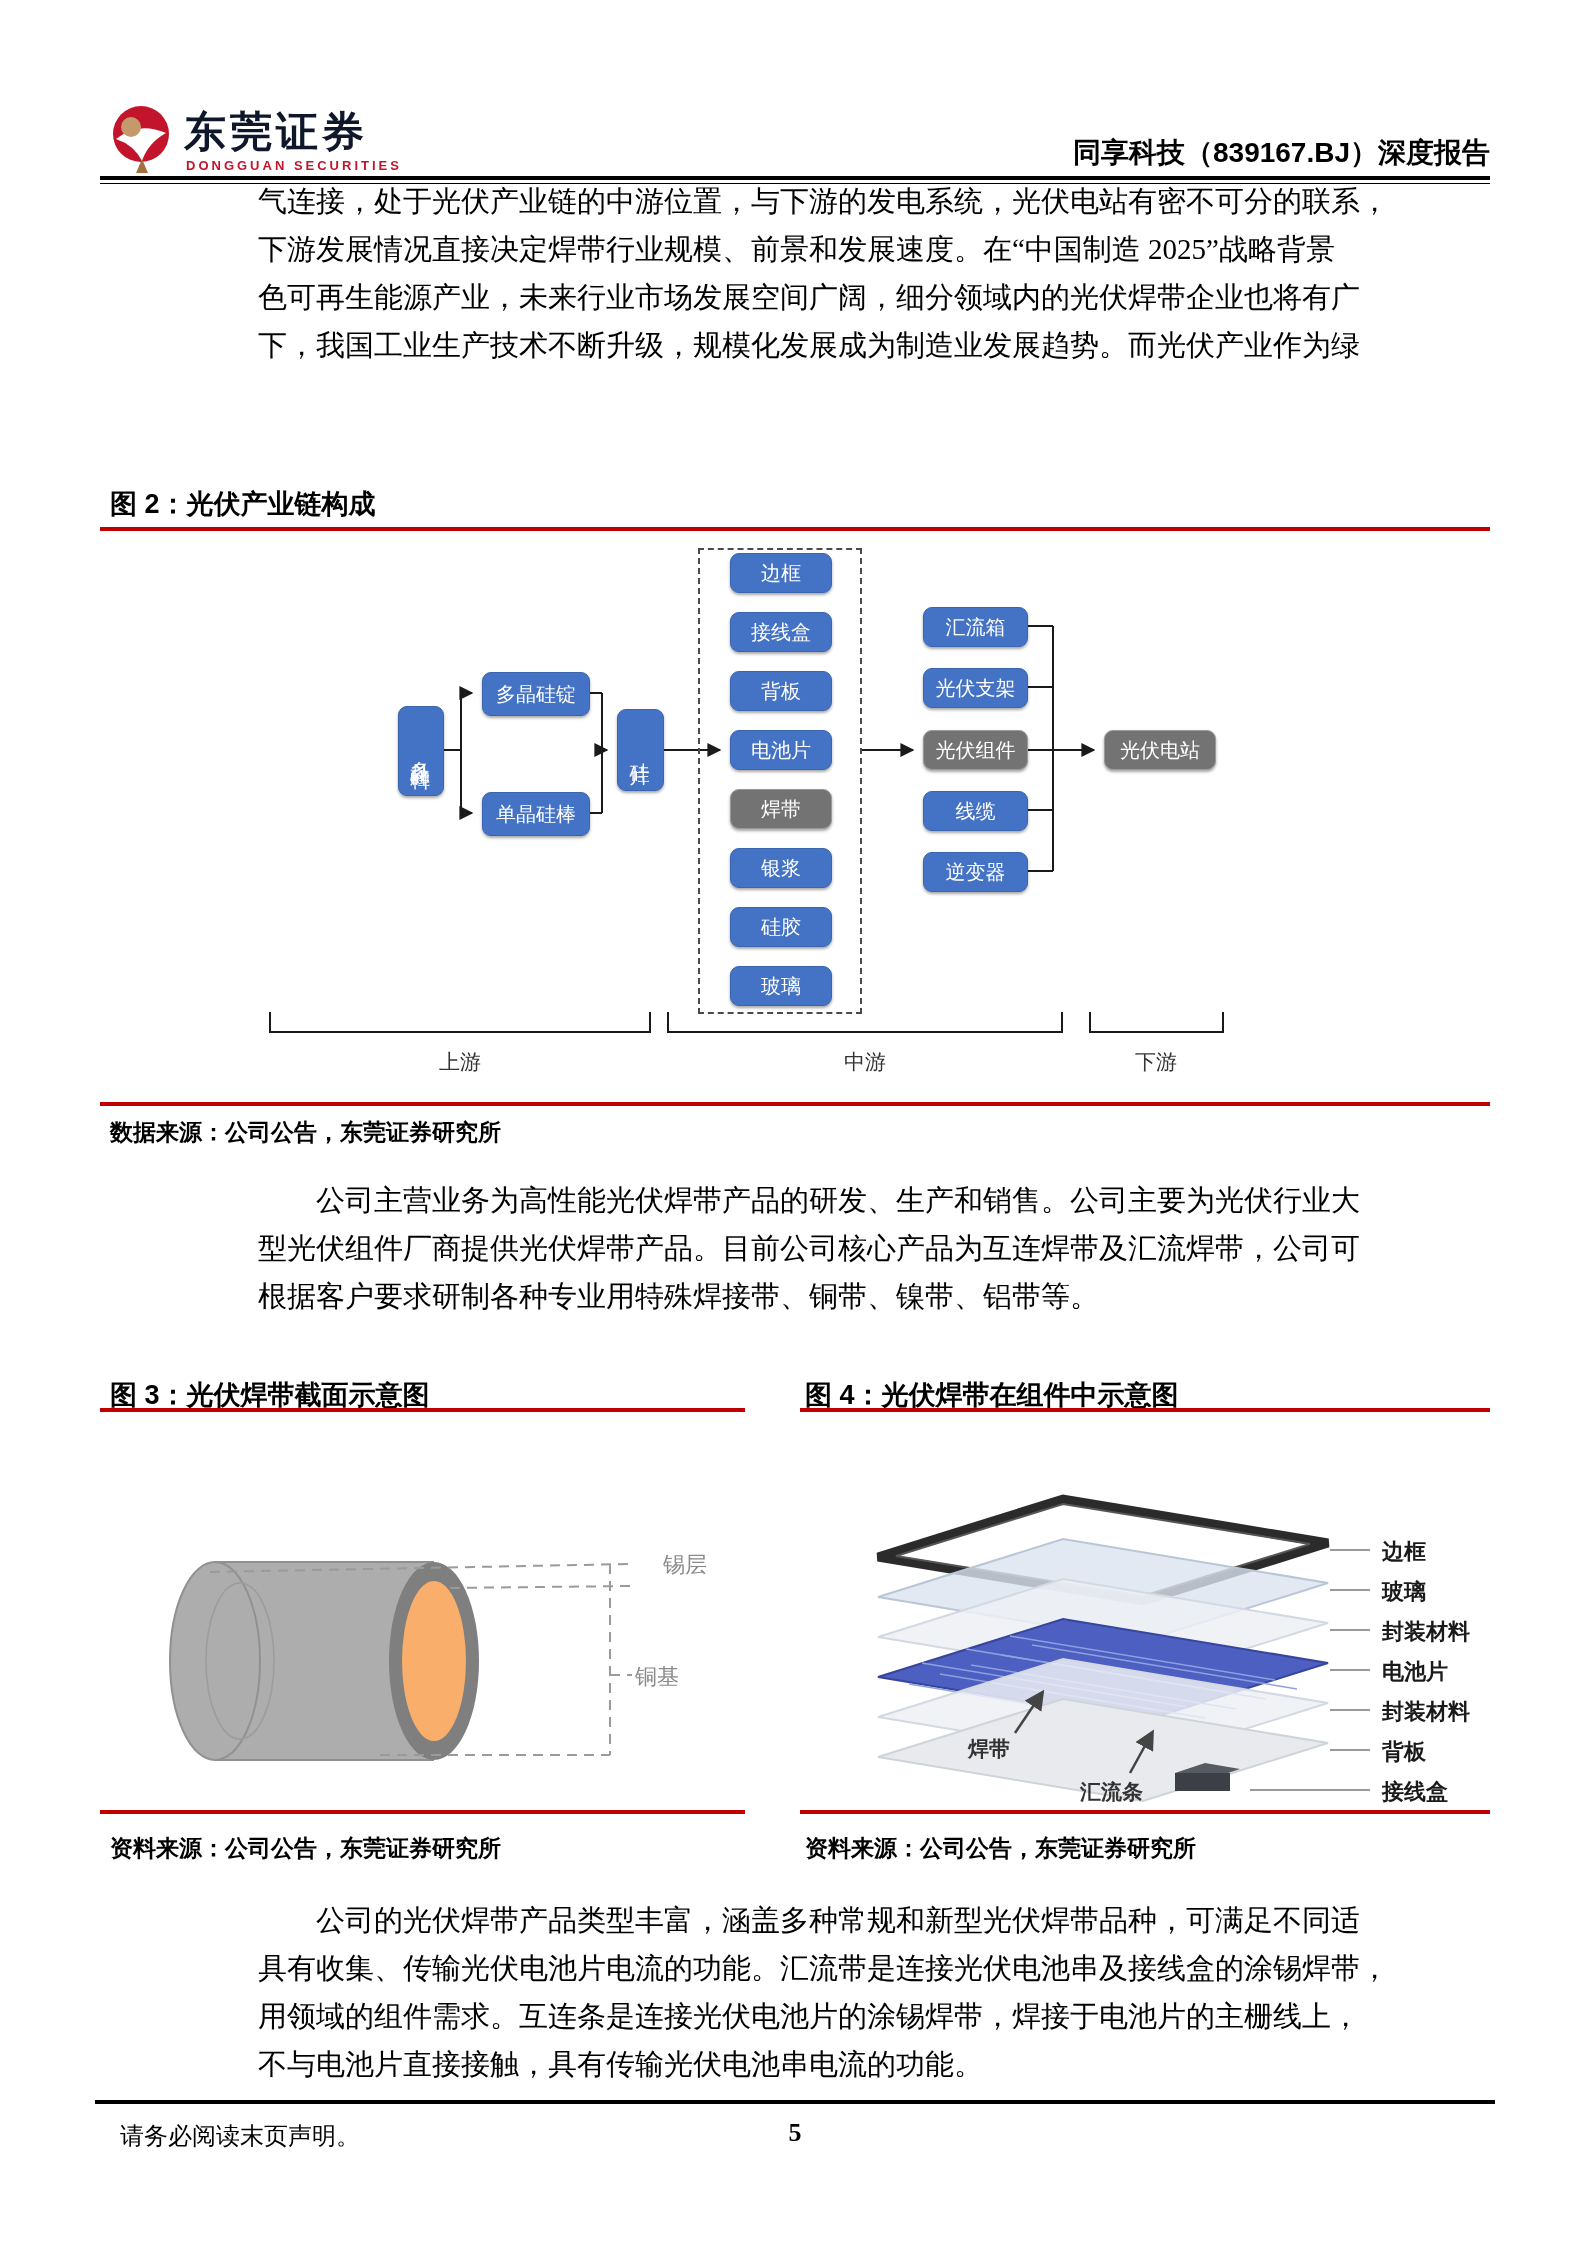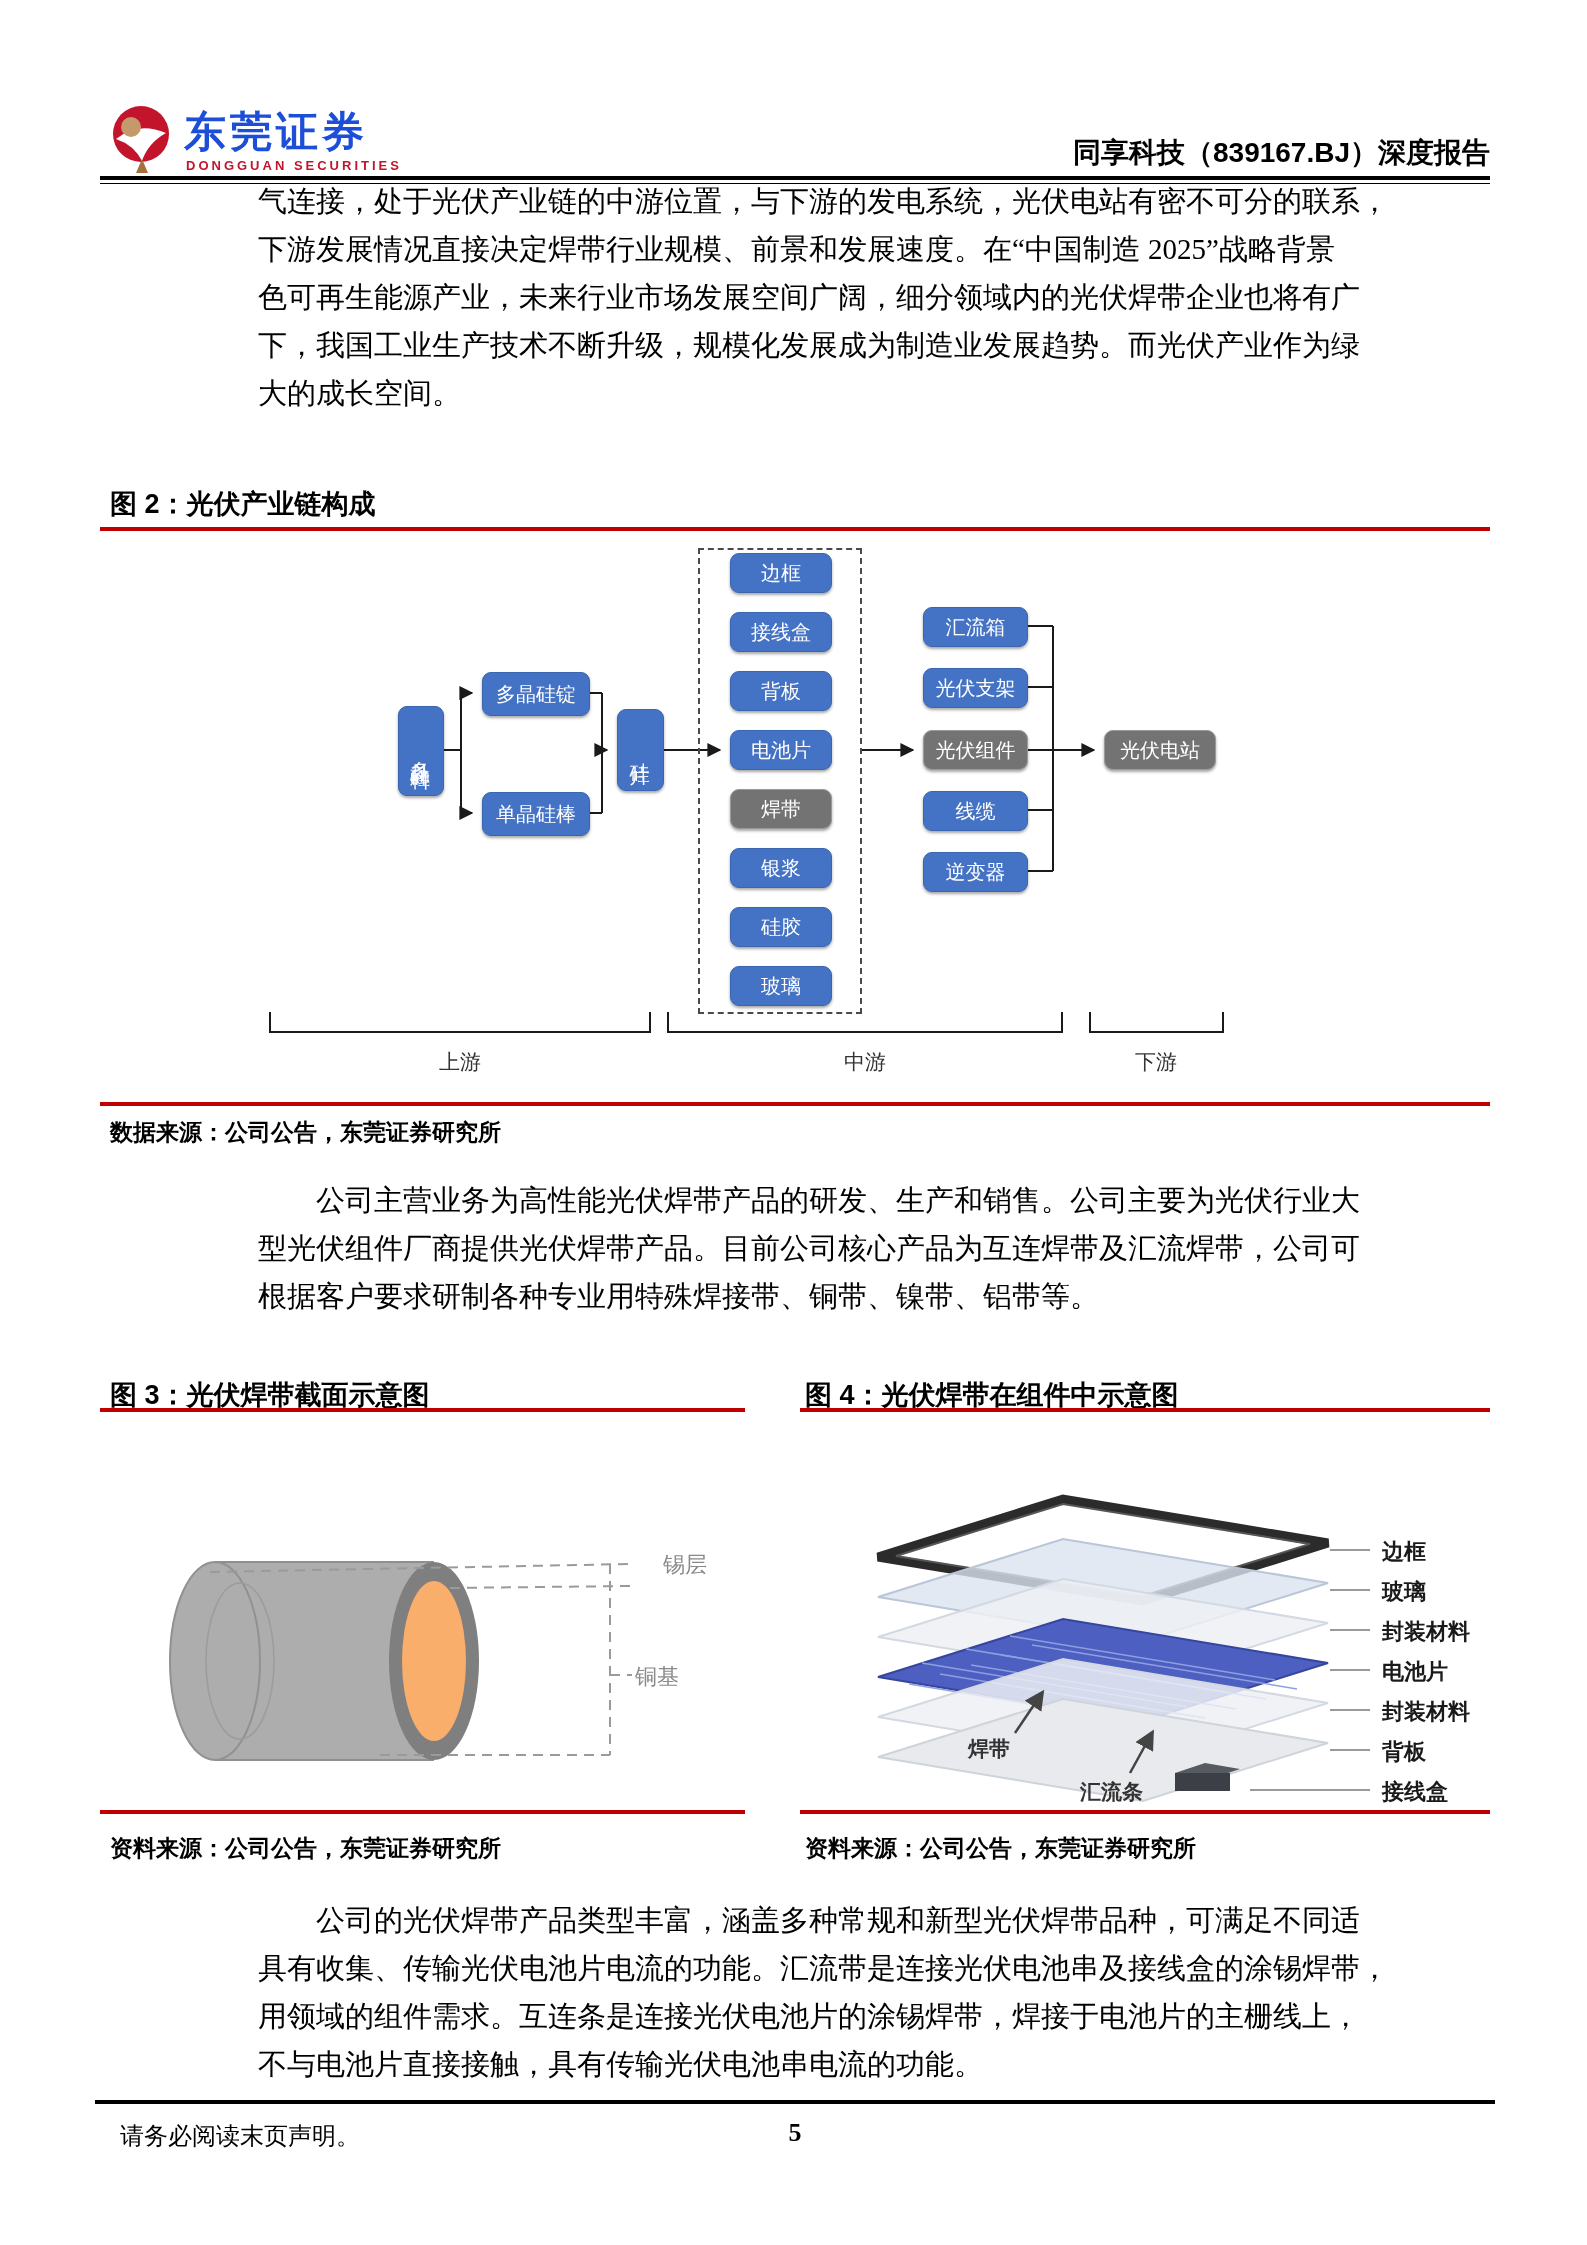--- a/index.html
+++ b/index.html
@@ -1,20 +1,20 @@
 <!DOCTYPE html>
 <html><head>
 <meta charset="utf-8">
 <style>
   html,body{margin:0;padding:0;background:#fff;}
   .page{position:relative;width:1587px;height:2245px;background:#fff;overflow:hidden;
         font-family:"Liberation Sans",sans-serif;color:#000;}
   .abs{position:absolute;}
   
-  .logo-cn{font-family:Liberation Sans, sans-serif;font-weight:bold;color:#1d4ed8;font-size:42px;letter-spacing:4px;}
+  .logo-cn{font-family:Liberation Sans, sans-serif;font-weight:bold;color:#0f172a;font-size:42px;letter-spacing:4px;}
   .logo-en{color:#c2152c;font-size:13px;letter-spacing:3px;font-weight:bold;}
   .report-title{font-size:28px;font-weight:bold;text-align:right;}
   .header-rule{border-top:4px solid #000;border-bottom:1px solid #000;height:3px;}
   
   .para{font-family:"Liberation Serif",serif;font-size:29px;width:1152px;}
   .bline{height:48px;line-height:48px;white-space:nowrap;}
   .indent-first .bline:first-child{text-indent:58px;}
   
   .fig-caption{font-size:27px;font-weight:bold;}
   .red-rule{height:4px;background:#C00000;}
@@ -52,21 +52,20 @@
   <div class="abs logo-cn" style="left:184px;top:104px;">东莞证券</div>
   <div class="abs logo-en" style="left:186px;top:158px;">DONGGUAN SECURITIES</div>
   <div class="abs report-title" style="left:690px;top:134px;width:800px;">同享科技（839167.BJ）深度报告</div>
   <div class="abs header-rule" style="left:100px;top:176px;width:1390px;"></div>
 
   <div class="abs para" style="left:258px;top:177px;">
     <div class="bline">气连接，处于光伏产业链的中游位置，与下游的发电系统，光伏电站有密不可分的联系，</div>
     <div class="bline">下游发展情况直接决定焊带行业规模、前景和发展速度。在“中国制造 2025”战略背景</div>
     <div class="bline">色可再生能源产业，未来行业市场发展空间广阔，细分领域内的光伏焊带企业也将有广</div>
     <div class="bline">下，我国工业生产技术不断升级，规模化发展成为制造业发展趋势。而光伏产业作为绿</div>
-    <div class="bline">大的成长空间。</div>
   </div>
 
   <div class="abs fig-caption" style="left:110px;top:486px;">图 2：光伏产业链构成</div>
   <div class="abs red-rule" style="left:100px;top:527px;width:1390px;"></div>
 
   <svg class="abs" style="left:0;top:535px;" width="1587" height="560" viewBox="0 535 1587 560">
     <defs>
       <marker id="arw" viewBox="0 0 10 10" refX="9" refY="5" markerWidth="7" markerHeight="7" orient="auto-start-reverse">
         <path d="M0 0 L10 5 L0 10 z" fill="#1a1a1a"></path>
       </marker>

